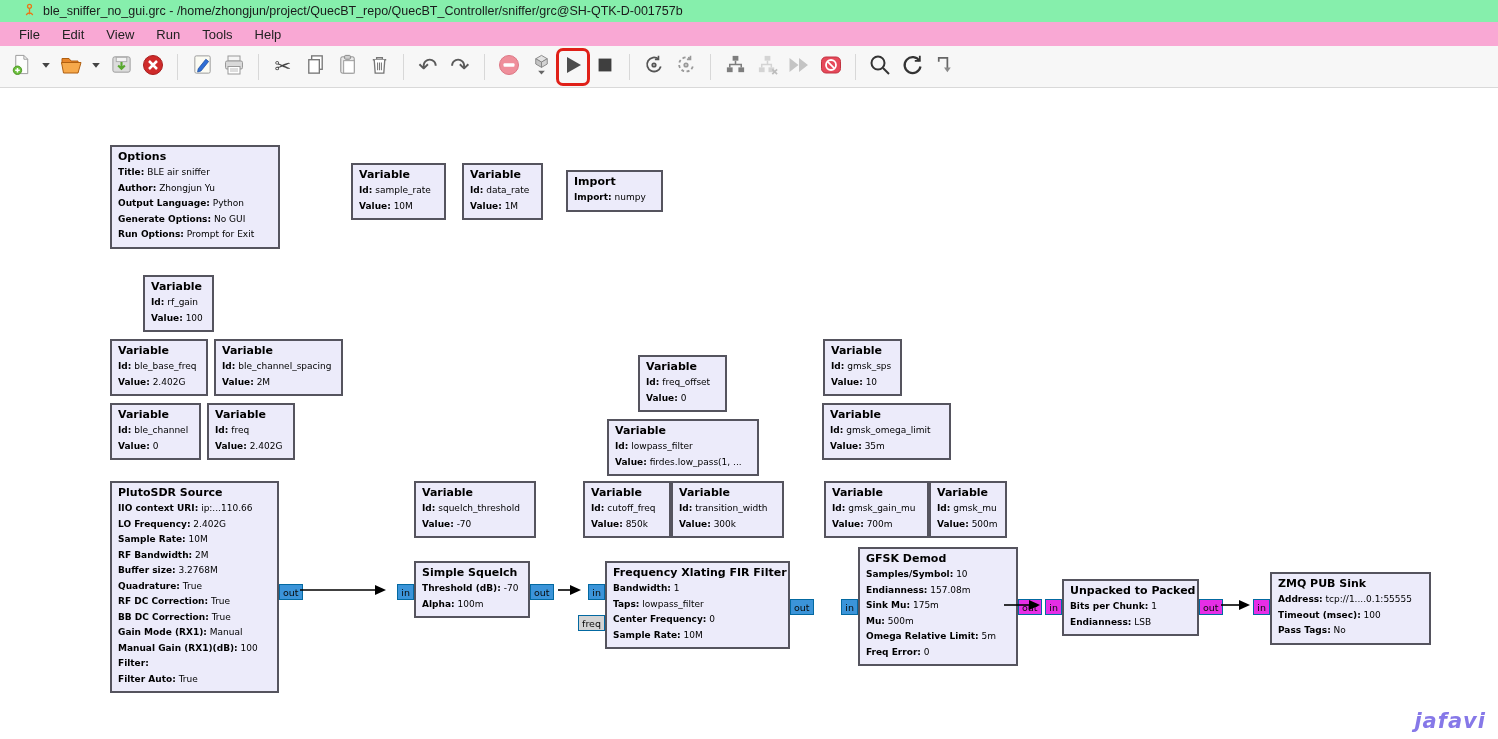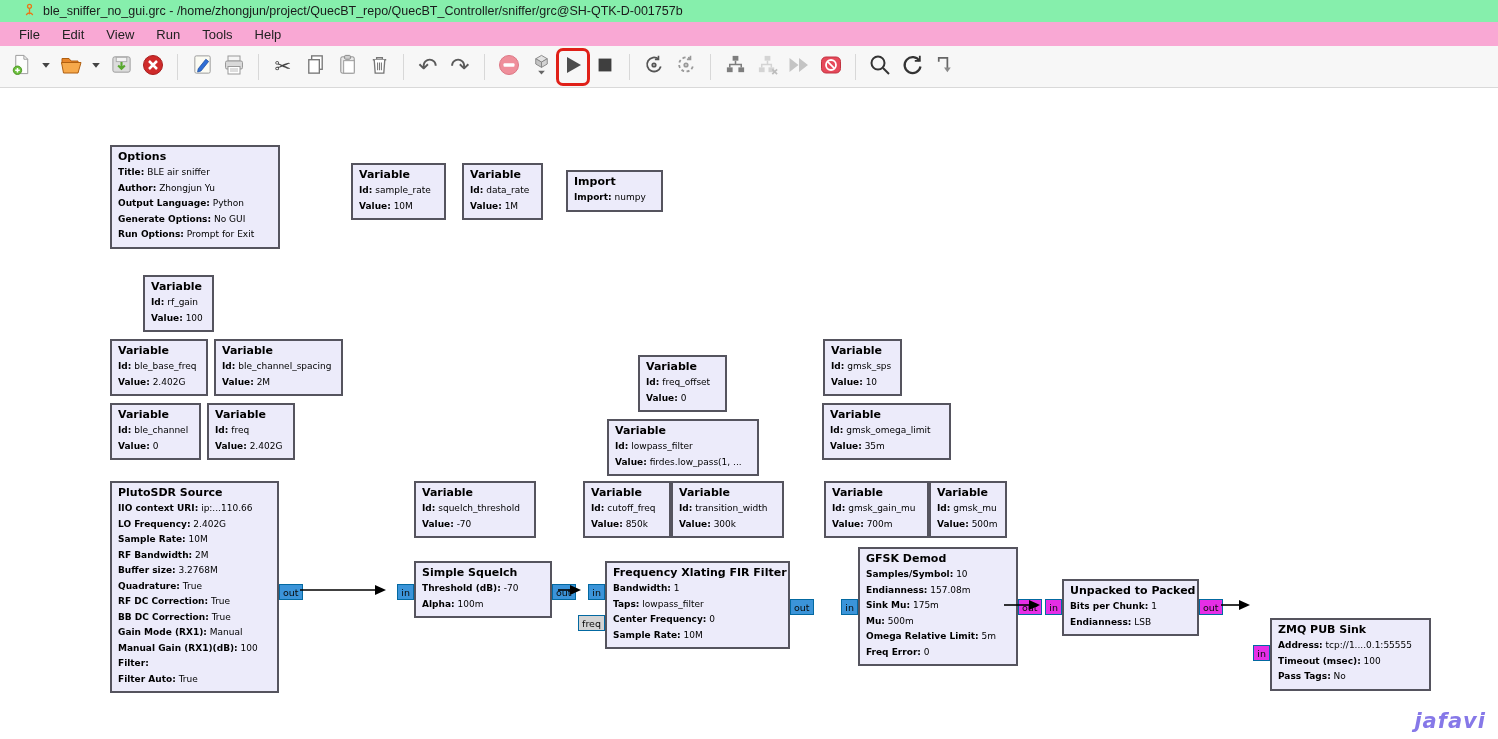--- a/index.html
+++ b/index.html
@@ -350,21 +350,21 @@
       <div class="param"><span class="k">Buffer size:</span> <span class="v">3.2768M</span></div>
       <div class="param"><span class="k">Quadrature:</span> <span class="v">True</span></div>
       <div class="param"><span class="k">RF DC Correction:</span> <span class="v">True</span></div>
       <div class="param"><span class="k">BB DC Correction:</span> <span class="v">True</span></div>
       <div class="param"><span class="k">Gain Mode (RX1):</span> <span class="v">Manual</span></div>
       <div class="param"><span class="k">Manual Gain (RX1)(dB):</span> <span class="v">100</span></div>
       <div class="param"><span class="k">Filter:</span> <span class="v"></span></div>
       <div class="param"><span class="k">Filter Auto:</span> <span class="v">True</span></div>
       <div class="port right complex" style="top: 101px;">out</div>
     </div>
-    <div class="block" style="left: 414px; top: 561px; width: 138px;">
+    <div class="block" style="left: 414px; top: 561px; width: 116px;">
       <div class="block-title">Simple Squelch</div>
       <div class="param"><span class="k">Threshold (dB):</span> <span class="v">-70</span></div>
       <div class="param"><span class="k">Alpha:</span> <span class="v">100m</span></div>
       <div class="port left complex" style="top: 21px;">in</div>
       <div class="port right complex" style="top: 21px;">out</div>
     </div>
     <div class="block" style="left: 605px; top: 561px; width: 185px;">
       <div class="block-title">Frequency Xlating FIR Filter</div>
       <div class="param"><span class="k">Bandwidth:</span> <span class="v">1</span></div>
       <div class="param"><span class="k">Taps:</span> <span class="v">lowpass_filter</span></div>
@@ -385,21 +385,21 @@
       <div class="port left complex" style="top: 50px;">in</div>
       <div class="port right byte" style="top: 50px;">out</div>
     </div>
     <div class="block" style="left: 1062px; top: 579px; width: 137px;">
       <div class="block-title">Unpacked to Packed</div>
       <div class="param"><span class="k">Bits per Chunk:</span> <span class="v">1</span></div>
       <div class="param"><span class="k">Endianness:</span> <span class="v">LSB</span></div>
       <div class="port left byte" style="top: 18px;">in</div>
       <div class="port right byte" style="top: 18px;">out</div>
     </div>
-    <div class="block" style="left: 1270px; top: 572px; width: 161px; margin-top: 46px;">
+    <div class="block" style="left: 1270px; top: 572px; width: 161px;">
       <div class="block-title">ZMQ PUB Sink</div>
       <div class="param"><span class="k">Address:</span> <span class="v">tcp://1....0.1:55555</span></div>
       <div class="param"><span class="k">Timeout (msec):</span> <span class="v">100</span></div>
       <div class="param"><span class="k">Pass Tags:</span> <span class="v">No</span></div>
       <div class="port left byte" style="top: 25px;">in</div>
     </div>
   </div>
 <svg id="wires">
     <g>
       <line x1="300" y1="590" x2="377" y2="590" stroke="#000" stroke-width="1.6"></line>

